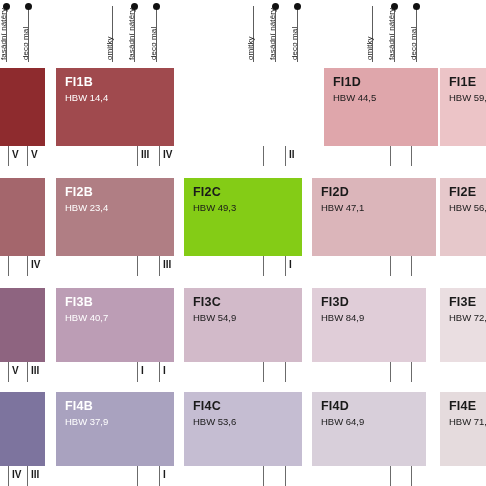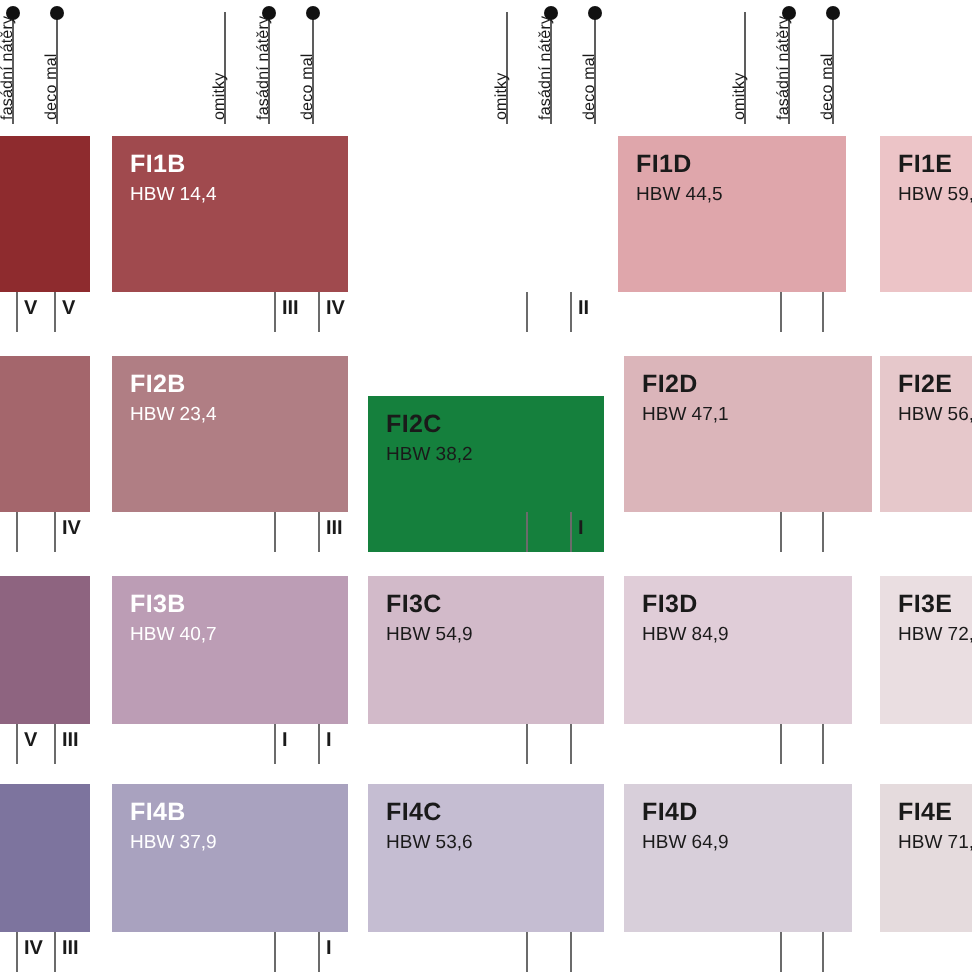--- a/index.html
+++ b/index.html
@@ -186,21 +186,21 @@
   <div id="grid">
       <div class="row" style="top: 68px; height: 78px;">
         <div class="swatch light-text" style="left: -58px; width: 103px; height: 78px; background: rgb(142, 43, 46);">
           <div class="code"></div>
           <div class="hbw"></div>
         </div>
         <div class="swatch light-text" style="left: 56px; width: 118px; height: 78px; background: rgb(160, 74, 78);">
           <div class="code">FI1B</div>
           <div class="hbw">HBW 14,4</div>
         </div>
-        <div class="swatch dark-text" style="left: 309px; width: 114px; height: 78px; background: rgb(223, 166, 171);">
+        <div class="swatch dark-text" style="left: 324px; width: 114px; height: 78px; background: rgb(223, 166, 171);">
           <div class="code">FI1D</div>
           <div class="hbw">HBW 44,5</div>
         </div>
         <div class="swatch dark-text" style="left: 440px; width: 110px; height: 78px; background: rgb(236, 196, 199);">
           <div class="code">FI1E</div>
           <div class="hbw">HBW 59,6</div>
         </div>
       </div>
       <div class="ticks" style="top: 146px;">
         <div class="tick" style="left: 8px;"></div>
@@ -219,23 +219,23 @@
       </div>
       <div class="row" style="top: 178px; height: 78px;">
         <div class="swatch light-text" style="left: -58px; width: 103px; height: 78px; background: rgb(164, 102, 108);">
           <div class="code"></div>
           <div class="hbw"></div>
         </div>
         <div class="swatch light-text" style="left: 56px; width: 118px; height: 78px; background: rgb(176, 126, 132);">
           <div class="code">FI2B</div>
           <div class="hbw">HBW 23,4</div>
         </div>
-        <div class="swatch dark-text" style="left: 184px; width: 118px; height: 78px; background: #15803d; margin-top: 20px;">
+        <div class="swatch dark-text" style="left: 184px; width: 118px; height: 78px; background: #84cc16;">
           <div class="code">FI2C</div>
-          <div class="hbw">HBW 38,2</div>
+          <div class="hbw">HBW 49,3</div>
         </div>
         <div class="swatch dark-text" style="left: 312px; width: 124px; height: 78px; background: rgb(219, 181, 186);">
           <div class="code">FI2D</div>
           <div class="hbw">HBW 47,1</div>
         </div>
         <div class="swatch dark-text" style="left: 440px; width: 110px; height: 78px; background: rgb(230, 200, 203);">
           <div class="code">FI2E</div>
           <div class="hbw">HBW 56,7</div>
         </div>
       </div>

